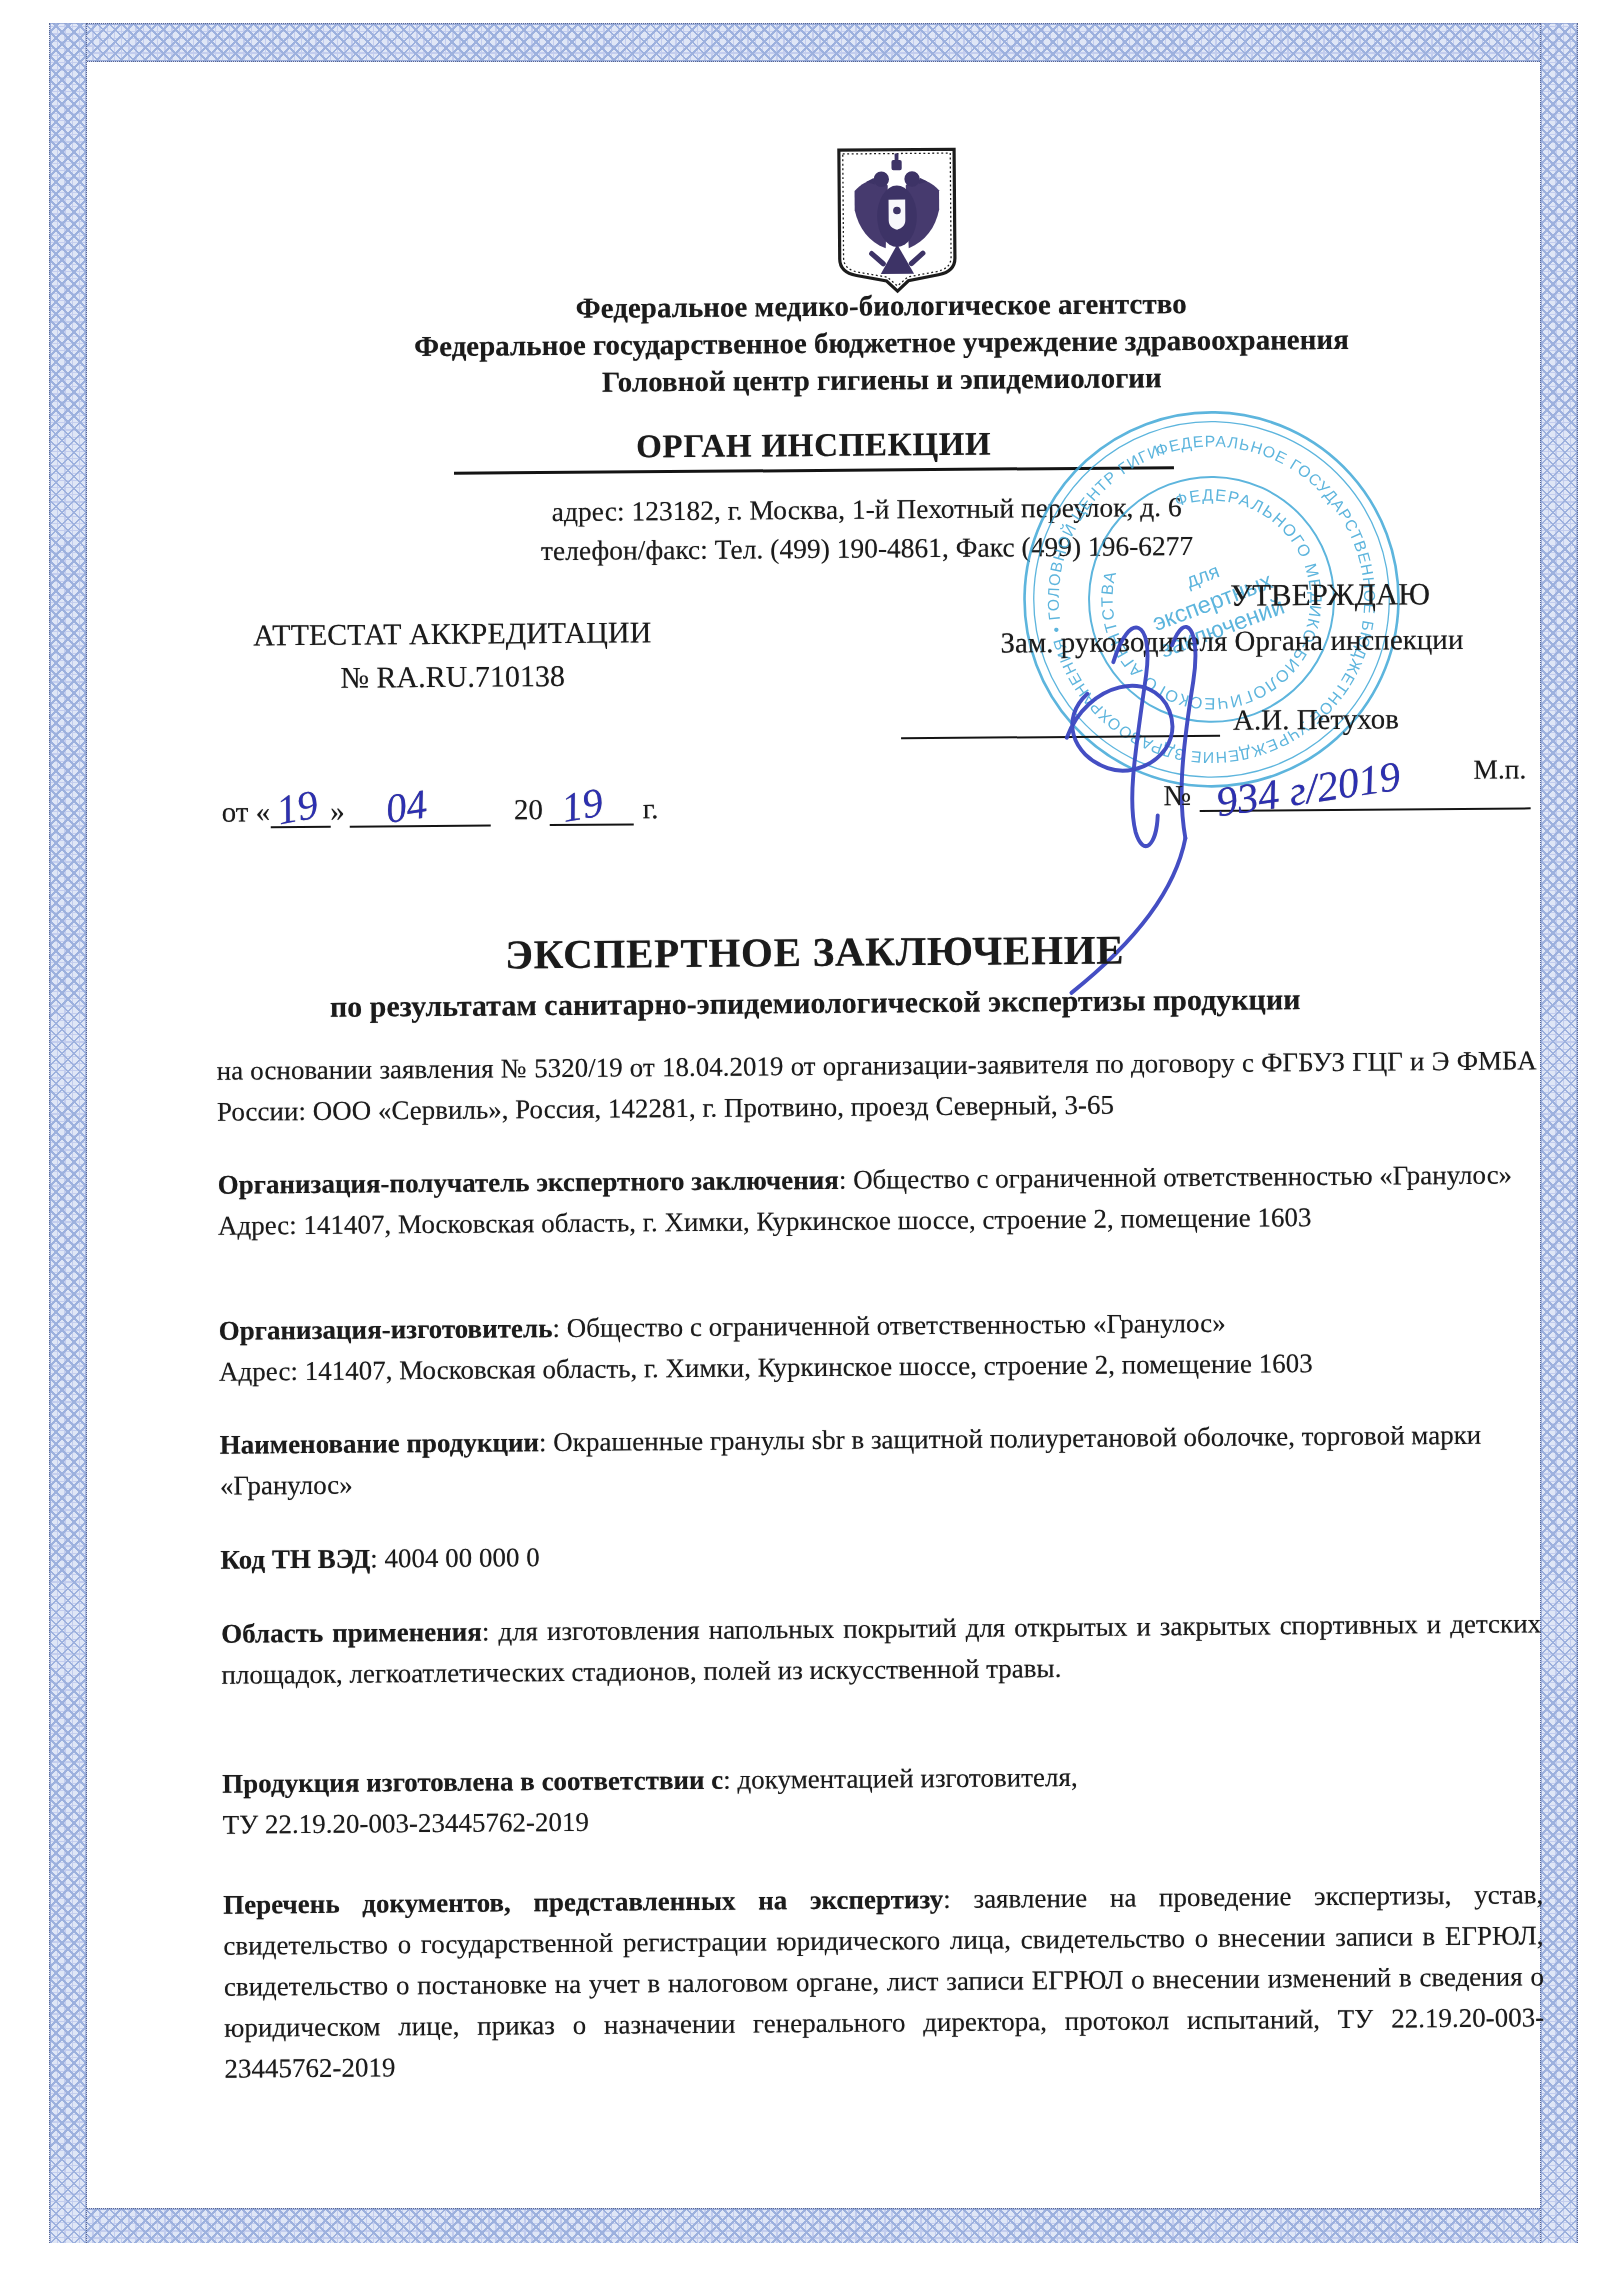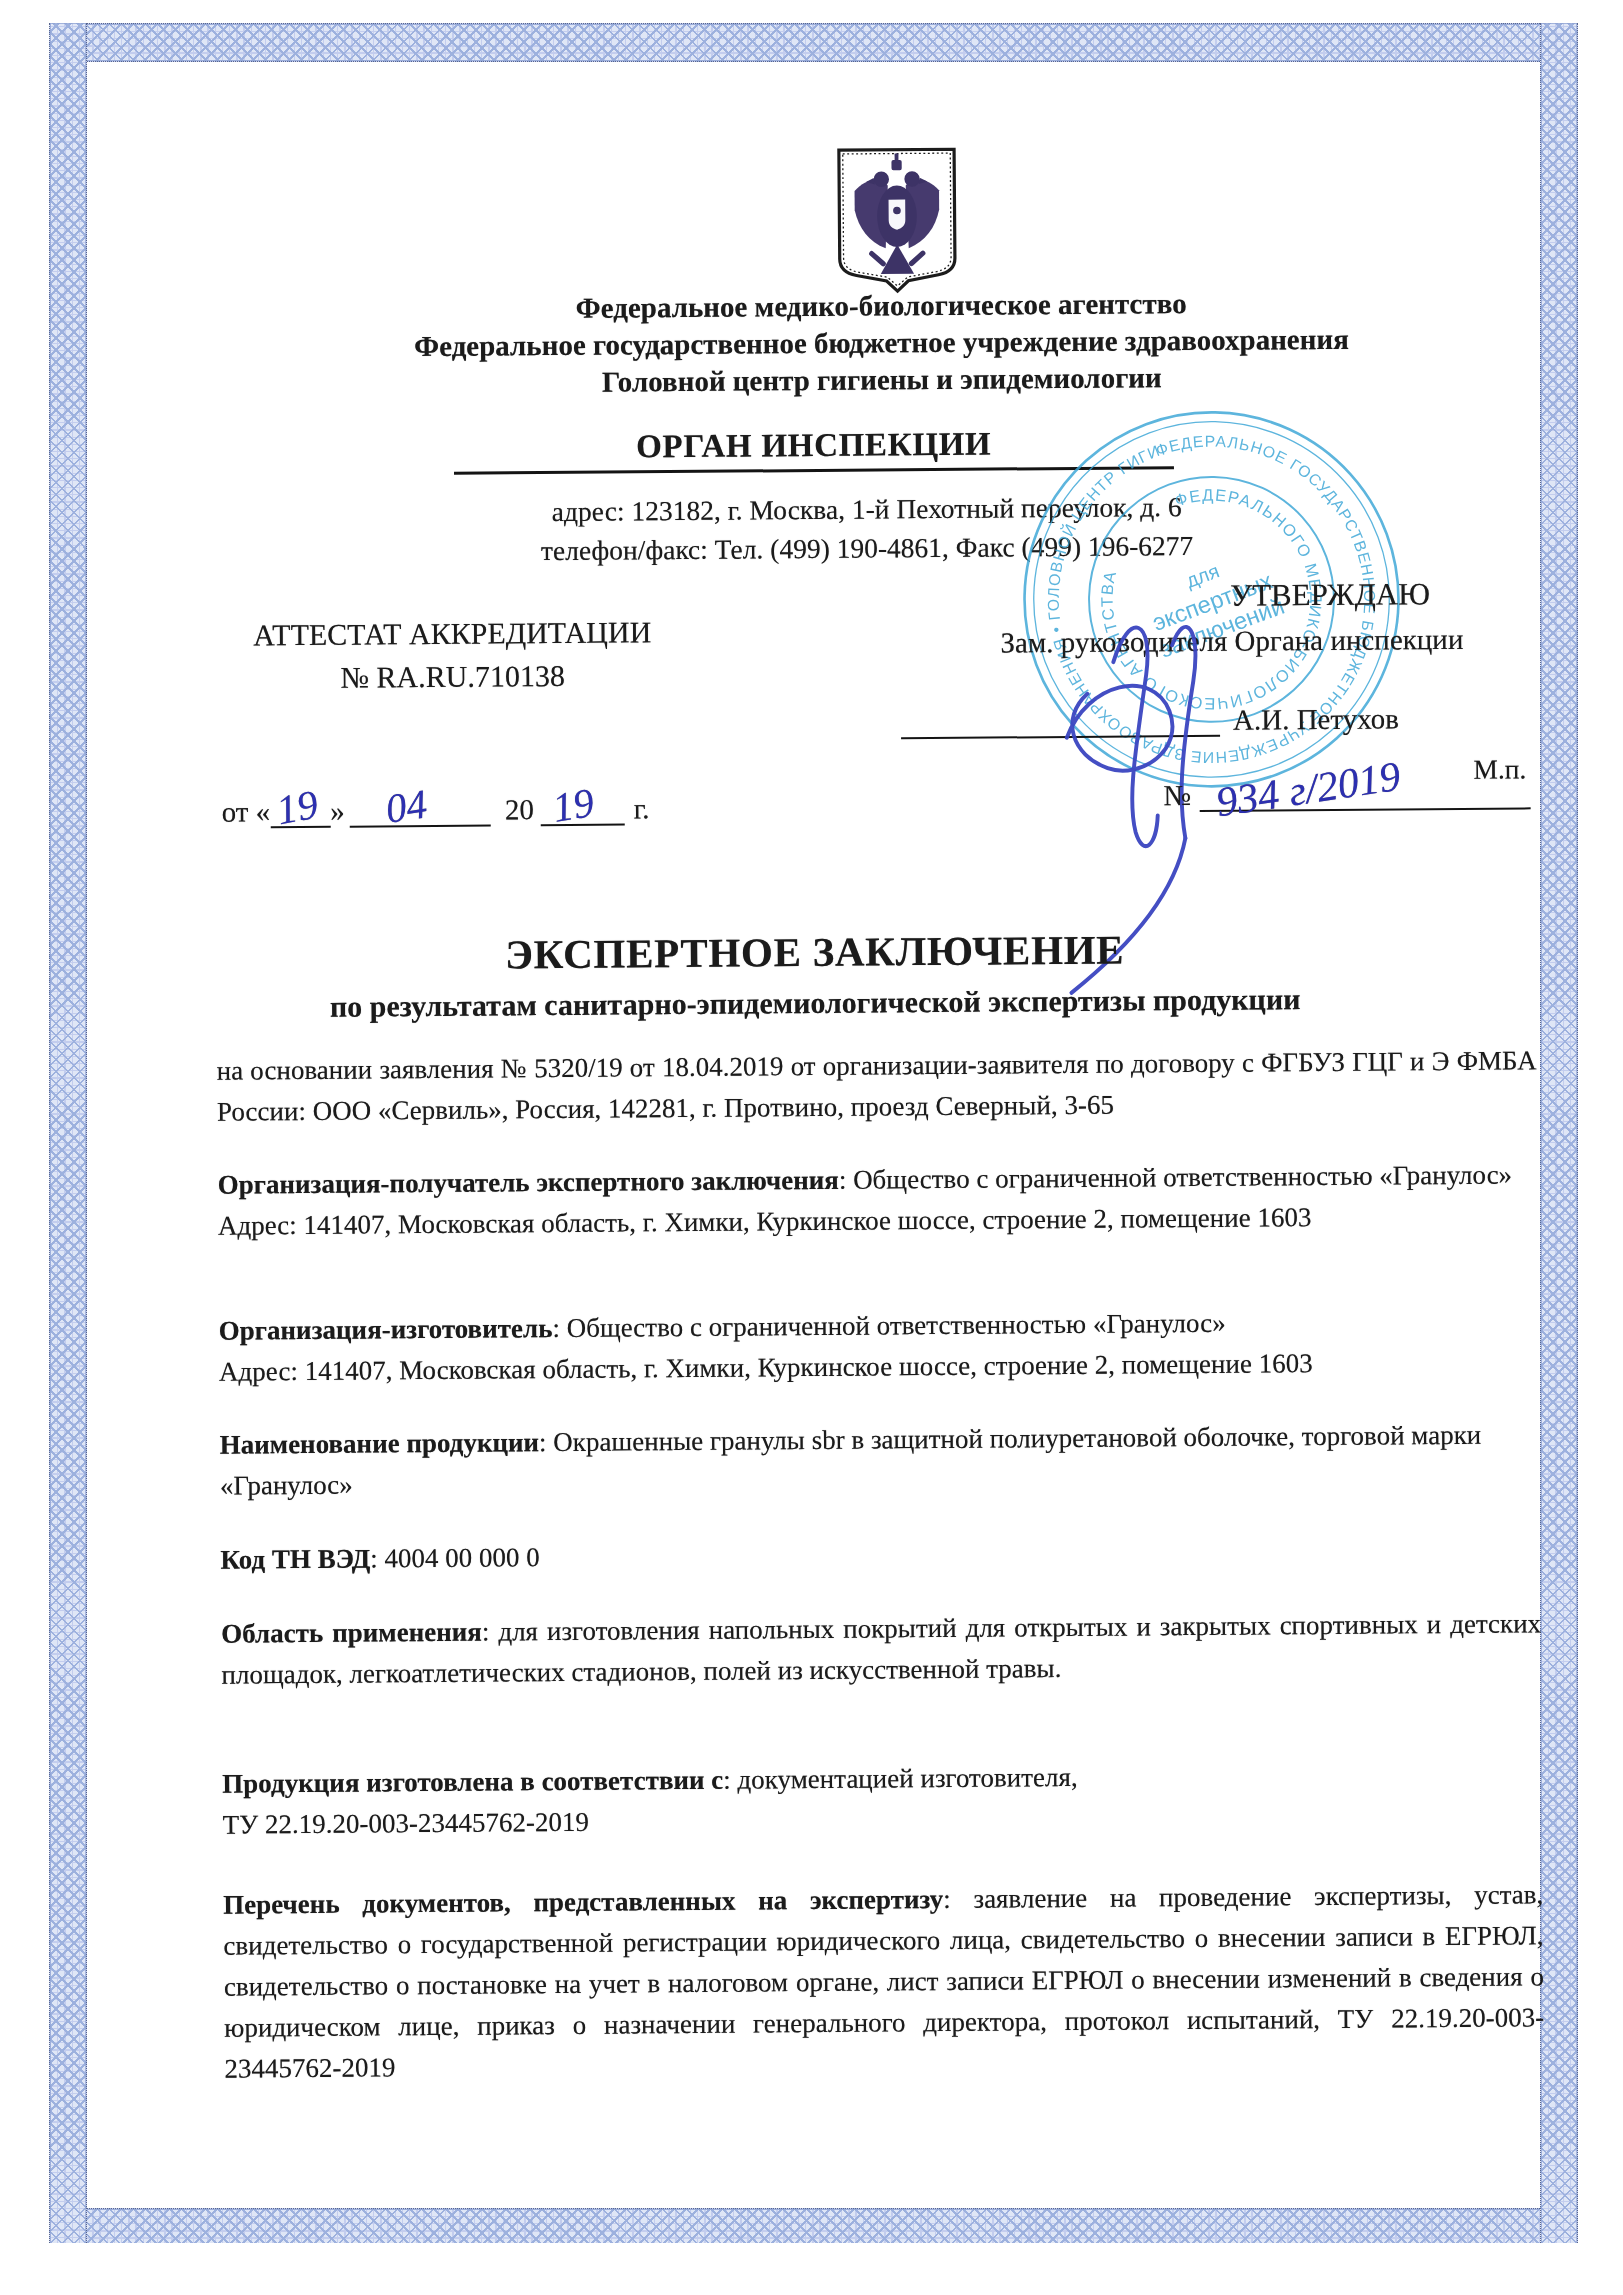--- a/index.html
+++ b/index.html
@@ -50,21 +50,21 @@
   .daterow{left:223px;top:791px;font-size:29px;display:flex;align-items:flex-end;}
   .blank{display:inline-block;border-bottom:2.6px solid #141414;position:relative;height:29px;}
   .bl-day{width:60px;}
   .bl-month{width:141px;margin-left:5.2px;}
   .bl-year{width:84px;margin-left:6.5px;}
   .hw{font-style:italic;color:#2c2fb0;font-family:"Liberation Serif",serif;white-space:nowrap;
       position:absolute;display:inline-block;}
   .hw-day{font-size:41px;left:6.5px;bottom:-5.2px;transform:rotate(-10deg);}
   .hw-month{font-size:41px;left:36px;bottom:-5.2px;transform:rotate(-8deg);}
   .hw-year{font-size:41px;left:11.8px;bottom:-5.2px;transform:rotate(-9deg);}
-  .d20{margin-left:14px;}
+  .d20{margin-left:23px;}
   .dg{margin-left:9.2px;}
   .numrow{left:1165px;top:782px;font-size:29px;display:flex;align-items:flex-end;}
   .bl-num{width:331px;margin-left:7.9px;}
   .hw-num{font-size:42px;left:16.4px;bottom:-3.9px;transform:rotate(-8deg);}
 
   
   .title{left:157px;top:928px;width:1316px;font-size:41px;font-weight:bold;letter-spacing:0.7px;}
   .subtitle{left:157px;top:986px;width:1316px;font-size:30px;font-weight:bold;}
 
   

